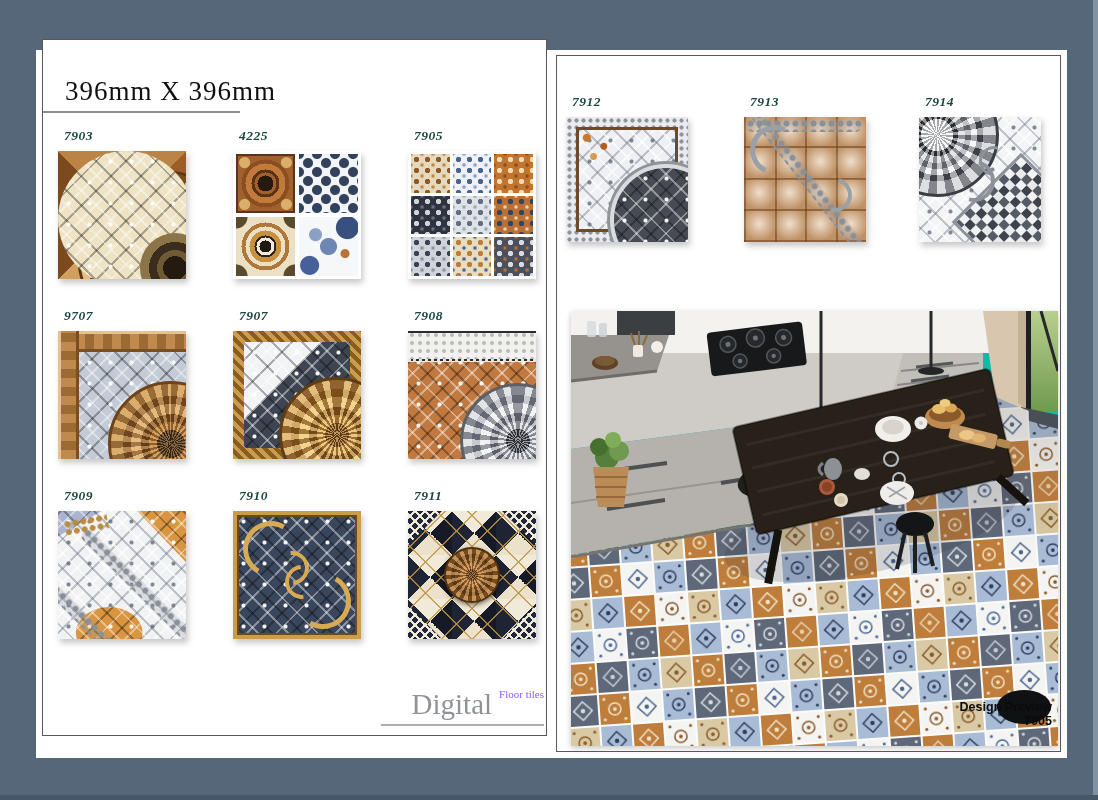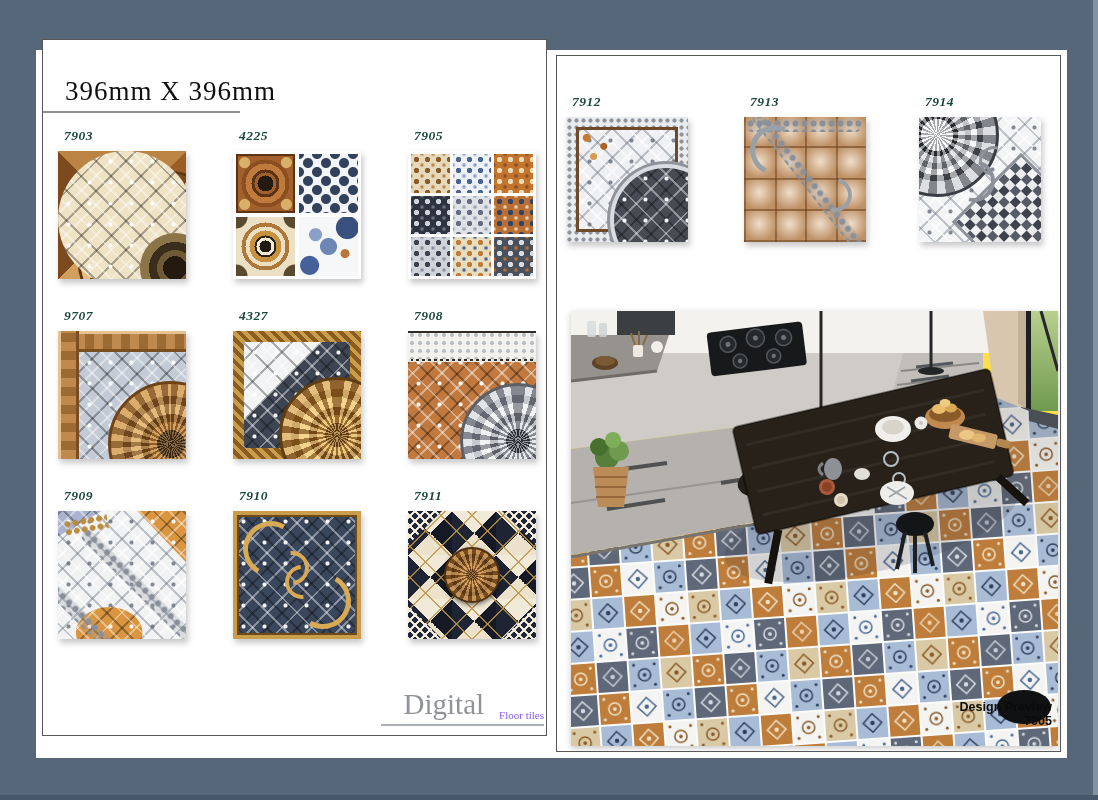--- a/index.html
+++ b/index.html
@@ -111,26 +111,26 @@
   .lat.br{right:0;bottom:0;clip-path:polygon(100% 0,100% 100%,0 100%)}
 
   .t7913{background-color:#d9ae80;
      background-image:
        radial-gradient(circle at 50% 42%,rgba(255,255,255,.6),rgba(120,70,30,.28) 72%),
        repeating-linear-gradient(90deg,rgba(90,50,20,.5) 0 2px,rgba(0,0,0,0) 2px 30.5px),
        repeating-linear-gradient(0deg,rgba(90,50,20,.5) 0 2px,rgba(0,0,0,0) 2px 31.25px);
      background-size:30.5px 31.25px,auto,auto}
 
   
-  .preview{position:absolute;left:14px;top:255px;width:487px;height:435px;background:#fde047;
+  .preview{position:absolute;left:14px;top:255px;width:487px;height:435px;background:#14b8a6;
            box-shadow:0 2px 6px rgba(110,110,110,.4);overflow:hidden}
   .preview svg{display:block}
 
   .brand{position:absolute;right:2px;bottom:9px;width:180px}
-  .brand-row{display:flex;align-items:flex-end;justify-content:flex-end;gap:15px}
+  .brand-row{display:flex;align-items:flex-start;justify-content:flex-end;gap:7px}
   .brand-primary{font-size:29px;color:#8f9397}
   .brand-secondary{font-size:11px;color:#8b5cf6}
   .brand-rule{height:2px;background:#aab0b5;margin-top:3px;width:163px;margin-left:auto}
 </style>
 </head>
 <body>
 
 <div class="f f-top"></div>
 <div class="f f-left"></div>
 <div class="f f-right"></div>
@@ -177,21 +177,21 @@
   <div class="card" style="left:15px;top:268px">
     <div class="code">9707</div>
     <div class="art t7906">
       <div class="q lay" style="--q1:#c3cbd6"></div>
       <div class="lay wt"></div>
       <div class="lay wl"></div>
       <div class="med m6"></div>
     </div>
   </div>
   <div class="card" style="left:190px;top:268px">
-    <div class="code">4327</div>
+    <div class="code">7907</div>
     <div class="art t7907">
       <div class="lay gf"></div>
       <div class="q lay" style="inset:11px;--q1:#3d4552"></div>
       <div class="q lay" style="inset:11px;--q1:#f2f3f5;clip-path:polygon(0 0,74% 0,0 74%)"></div>
       <div class="med m7"></div>
     </div>
   </div>
   <div class="card" style="left:365px;top:268px">
     <div class="code">7908</div>
     <div class="art t7908">

